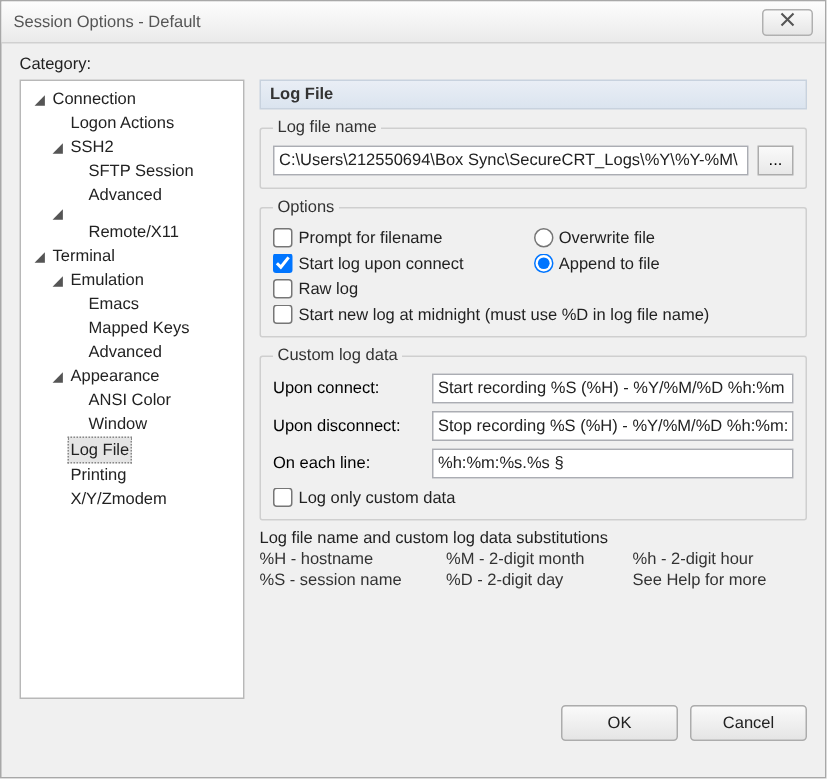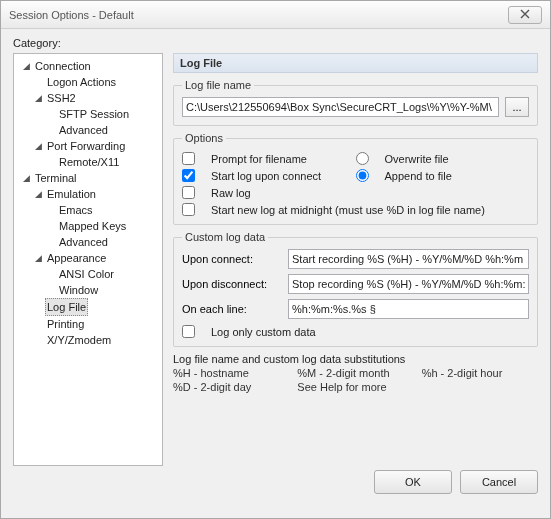--- a/index.html
+++ b/index.html
@@ -21,21 +21,21 @@
   .tree .lbl { padding:0 2px; }
   .main { flex:1; display:flex; flex-direction:column; gap:6px; }
   .hdr { background: linear-gradient(#e9eef5,#dbe4ef); border:1px solid #c8d2de; padding:3px 6px; font-weight:bold; color:#333; }
   fieldset { border:1px solid #cfcfcf; border-radius:2px; margin:0; padding:6px 8px 8px; }
   legend { color:#333; padding:0 3px; }
   .row { display:flex; align-items:center; gap:6px; }
   input[type=text] { border:1px solid #abadb3; height:20px; padding:1px 3px; background:#fff; color:#222; }
   .pathrow input { flex:1; }
   .browse { width:24px; height:20px; border:1px solid #acacac; background:linear-gradient(#fafafa,#e8e8e8); cursor:pointer; }
   .opts { display:grid; grid-template-columns: 1fr 1fr; row-gap:4px; margin-top:2px; }
-  label.cb, label.rd { display:flex; align-items:center; gap:16px; cursor:pointer; color:#222;}
+  label.cb, label.rd { display:flex; align-items:center; gap:4px; cursor:pointer; color:#222;}
   .full { grid-column: 1 / span 2; }
   .custgrid { display:grid; grid-template-columns: 100px 1fr; row-gap:5px; column-gap:6px; align-items:center;}
   .custgrid input { width:100%; }
   .subs { margin-top:0; color:#333; }
   .subs .t { color:#222; margin-bottom:2px; }
   .subs .grid { display:grid; grid-template-columns: 1fr 1fr 1fr; row-gap:2px; column-gap:8px; color:#333;}
   .footer { position:absolute; right:0; bottom:12px; display:flex; gap:8px; }
   .btn { width:78px; height:24px; border:1px solid #acacac; border-radius:3px; background:linear-gradient(#fafafa,#e5e5e5); cursor:pointer; color:#222;}
   input[type=checkbox], input[type=radio] { margin:0; }
 </style>
@@ -89,21 +89,20 @@
                       <div class="row">
                         <span class="tw"></span>
                         <span class="lbl">Advanced</span>
                       </div>
                     </li>
                 </ul>
               </li>
               <li>
                 <div class="row">
                     <span class="tw">◢</span>
-                    <span class="lbl">Port Forwarding</span>
                   </div>
                 <ul>
                   <li>
                       <div class="row">
                         <span class="tw"></span>
                         <span class="lbl">Remote/X11</span>
                       </div>
                     </li>
                 </ul>
               </li>
@@ -240,20 +239,21 @@
               <span>Log only custom data</span>
             </label>
         </fieldset>
 
         <div class="subs">
           <div class="t">Log file name and custom log data substitutions</div>
           <div class="grid">
             <span>%H - hostname</span>
             <span>%M - 2-digit month</span>
             <span>%h - 2-digit hour</span>
+            <span>%S - session name</span>
             <span>%D - 2-digit day</span>
             <span>See Help for more</span>
           </div>
         </div>
       </div>
     </div>
 
     <div class="footer">
       <button class="btn">OK</button>
       <button class="btn">Cancel</button>

